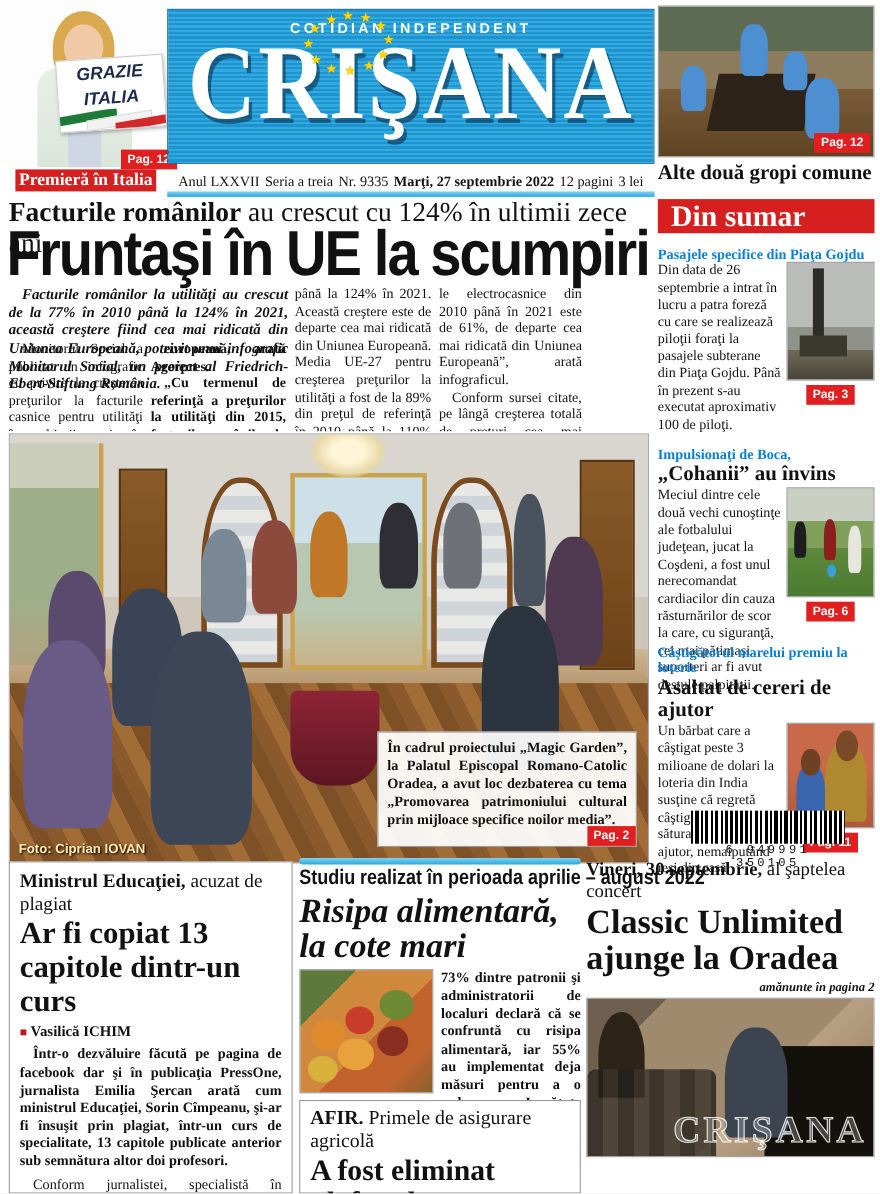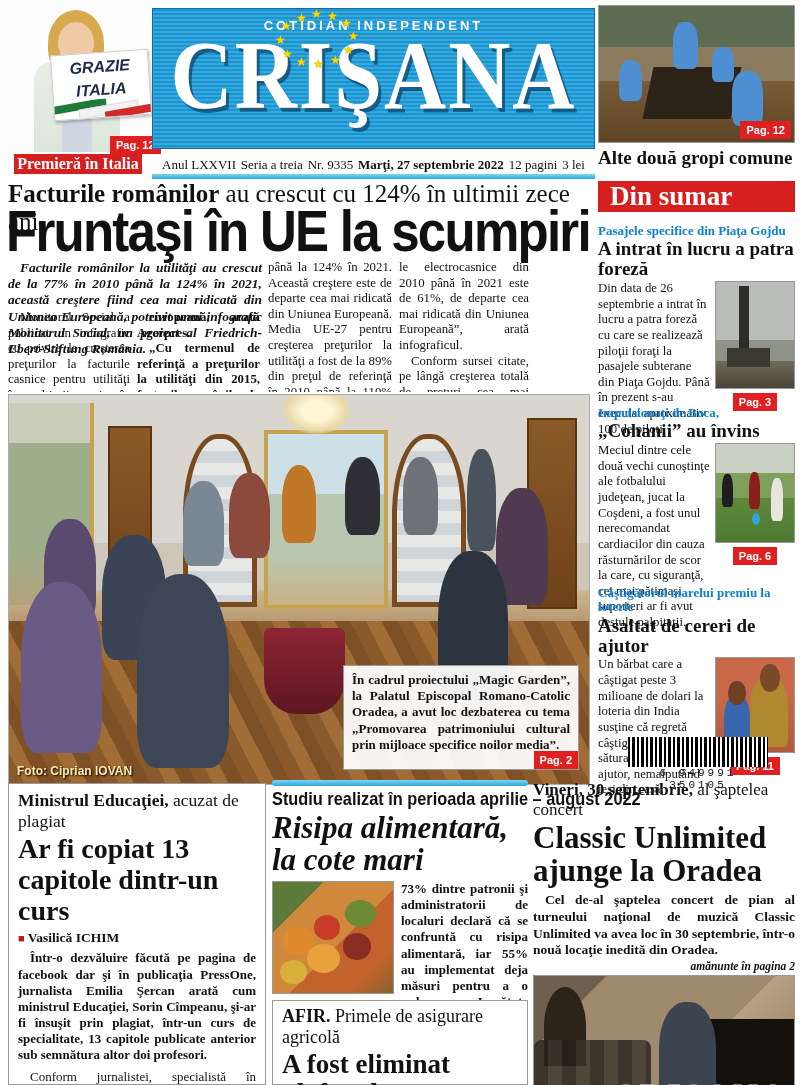--- a/index.html
+++ b/index.html
@@ -250,21 +250,20 @@
     <div class="bluefig" style="left:38%;top:12%;width:13%;height:34%;"></div>
     <div class="bluefig" style="left:58%;top:30%;width:11%;height:26%;"></div>
     <div class="bluefig" style="left:68%;top:48%;width:16%;height:40%;"></div>
     <span class="badge" style="position:absolute;right:3px;bottom:3px;">Pag. 12</span>
   </div>
   <div class="abs rc rc-head" style="top:148px;">Alte două gropi comune</div>
   <div class="abs rc red-banner din-sumar">Din sumar</div>
 
   <div class="abs rc sum-item" style="top:224px;">
     <div class="kick blue-kicker">Pasajele specifice din Piaţa Gojdu</div>
-    <h3>A intrat în lucru a patra foreză</h3>
     <div class="row">
       <div class="txt">Din data de 26 septembrie a intrat în lucru a patra foreză cu care se realizează piloţii foraţi la pasajele subterane din Piaţa Gojdu. Până în prezent s-au executat aproximativ 100 de piloţi.</div>
       <div>
         <div class="ph drill" style="height:108px;">
           <div class="mast"></div>
           <div class="base"></div>
         </div>
         <div class="sum-badge"><span class="badge">Pag. 3</span></div>
       </div>
     </div>
@@ -350,21 +349,20 @@
     <h2><span>A fost eliminat plafonul pentru decontare</span>
       
     </h2>
   </div>
 
   <div class="abs concert">
     <div class="kick">
       <b>Vineri, 30 septembrie,</b><span> al şaptelea concert</span>
     </div>
     <h2>Classic Unlimited ajunge la Oradea</h2>
-    <p class="lead" style="margin:0;text-indent:12px;">Cel de-al şaptelea concert de pian al turneului naţional de muzică Classic Unlimited va avea loc în 30 septembrie, într-o nouă locaţie inedită din Oradea.</p>
     <div class="amanunte">amănunte în pagina 2</div>
     <div class="cave">
       <div class="arch"></div>
       <div class="crowd"></div>
       <div class="piano"></div>
       <div class="pianist"></div>
       <div class="watermark">CRIŞANA</div>
     </div>
   </div>
 

